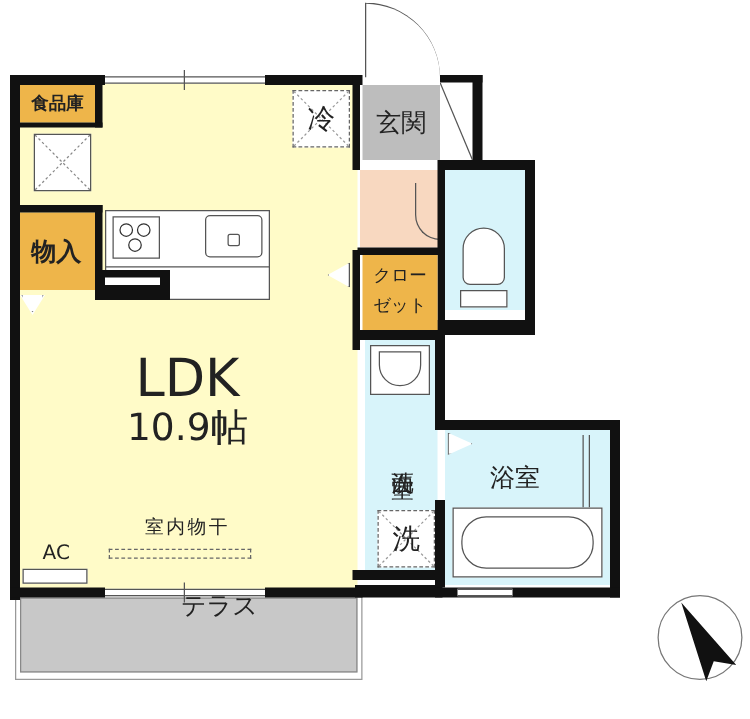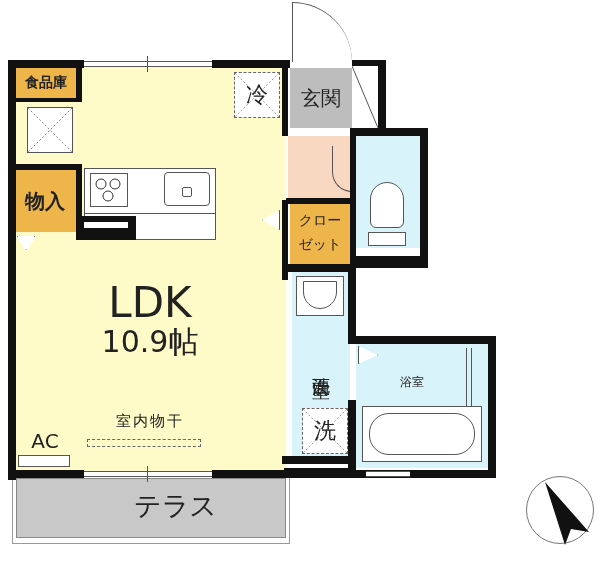--- a/index.html
+++ b/index.html
@@ -7,21 +7,21 @@
   .abs{position:absolute;box-sizing:border-box;}
   .wall{position:absolute;background:#111;}
   .lbl{position:absolute;display:flex;align-items:center;justify-content:center;color:#222;white-space:nowrap;}
   .vert{writing-mode:vertical-rl;text-orientation:upright;letter-spacing:2px;}
 </style>
 </head>
 <body>
 
 <div class="abs" style="left:12px;top:476px;width:278px;height:68px;border:1px solid #999;background:#fff;"></div>
 <div class="abs" style="left:16px;top:478px;width:270px;height:60px;background:#C8C8C8;border:1px solid #888;"></div>
-<div class="lbl" style="left:16px;top:476px;width:319px;height:60px;font-size:27px;">テラス</div>
+<div class="lbl" style="left:16px;top:454px;width:319px;height:60px;font-size:20px;">テラス</div>
 
 <div class="abs" style="left:12px;top:62px;width:274px;height:414px;background:#FFFBC8;"></div>
 
 <div class="abs" style="left:14px;top:68px;width:64px;height:30px;background:#EEB54A;"></div>
 <div class="lbl" style="left:14px;top:68px;width:64px;height:30px;font-size:14px;font-weight:bold;">食品庫</div>
 <div class="wall" style="left:76px;top:62px;width:6px;height:40px;"></div>
 <div class="wall" style="left:14px;top:98px;width:68px;height:4px;"></div>
 
 <div class="abs" style="left:14px;top:170px;width:62px;height:62px;background:#EEB54A;"></div>
 <div class="lbl" style="left:14px;top:170px;width:62px;height:62px;font-size:20px;font-weight:bold;">物入</div>
@@ -59,21 +59,21 @@
     </svg>
 </div>
 <div class="lbl" style="left:234px;top:72px;width:46px;height:46px;font-size:22px;">冷</div>
 
 <div class="lbl" style="left:60px;top:282px;width:180px;height:40px;font-size:42px;">LDK</div>
 <div class="lbl" style="left:60px;top:322px;width:180px;height:40px;font-size:30px;">10.9帖</div>
 
 <div class="lbl" style="left:90px;top:410px;width:120px;height:22px;font-size:15px;letter-spacing:2px;">室内物干</div>
 <div class="abs" style="left:87px;top:439px;width:114px;height:8px;border:1px dashed #666;"></div>
 
-<div class="lbl" style="left:28px;top:430px;width:34px;height:22px;font-size:20px;">AC</div>
+<div class="lbl" style="left:28px;top:430px;width:34px;height:22px;font-size:16px;">AC</div>
 <div class="abs" style="left:18px;top:455px;width:52px;height:12px;border:1px solid #555;background:#fff;"></div>
 
 <div class="wall" style="left:8px;top:60px;width:8px;height:420px;"></div>
 <div class="wall" style="left:8px;top:60px;width:76px;height:8px;"></div>
 <div class="wall" style="left:212px;top:60px;width:78px;height:8px;"></div>
 <div class="wall" style="left:8px;top:470px;width:76px;height:8px;"></div>
 <div class="wall" style="left:212px;top:470px;width:78px;height:8px;"></div>
 
 <div class="abs" style="left:84px;top:61px;width:128px;height:6px;background:#fff;border-top:1px solid #555;border-bottom:1px solid #555;"></div>
 <div class="abs" style="left:147px;top:56px;width:1px;height:16px;background:#555;"></div>
@@ -126,21 +126,21 @@
 <div class="wall" style="left:348px;top:400px;width:8px;height:70px;"></div>
 <div class="wall" style="left:282px;top:456px;width:74px;height:8px;"></div>
 <div class="wall" style="left:284px;top:468px;width:70px;height:10px;"></div>
 
 <div class="abs" style="left:356px;top:344px;width:132px;height:124px;background:#D8F4FA;"></div>
 <div class="wall" style="left:348px;top:336px;width:148px;height:8px;"></div>
 <div class="wall" style="left:488px;top:336px;width:8px;height:142px;"></div>
 <div class="wall" style="left:348px;top:470px;width:148px;height:8px;"></div>
 <div class="abs" style="left:366px;top:471px;width:44px;height:6px;background:#fff;border-top:1px solid #555;border-bottom:1px solid #555;"></div>
 <div class="abs" style="left:358px;top:346px;width:20px;height:18px;background:#fff;border:1px solid #555;clip-path:polygon(0 0,100% 50%,0 100%);"></div>
-<div class="lbl" style="left:362px;top:364px;width:100px;height:36px;font-size:12px;font-family:Liberation Mono, monospace;">浴室</div>
+<div class="lbl" style="left:362px;top:364px;width:100px;height:36px;font-size:20px;font-family:Liberation Mono, monospace;">浴室</div>
 <div class="abs" style="left:466px;top:348px;width:6px;height:58px;border-left:1px solid #555;border-right:1px solid #555;"></div>
 <div class="abs" style="left:362px;top:406px;width:120px;height:56px;border:1px solid #555;background:#fff;">
   <div class="abs" style="left:6px;top:6px;width:106px;height:42px;border:1px solid #555;border-radius:20px;"></div>
 </div>
 
 <div class="abs" style="left:526px;top:476px;width:68px;height:68px;border:1px solid #777;border-radius:50%;background:#fff;">
   <svg width="68" height="68" style="position:absolute;left:0;top:0">
       <polygon points="18,5 62,55 44,52 38,68" fill="#111"></polygon>
     </svg>
 </div>

